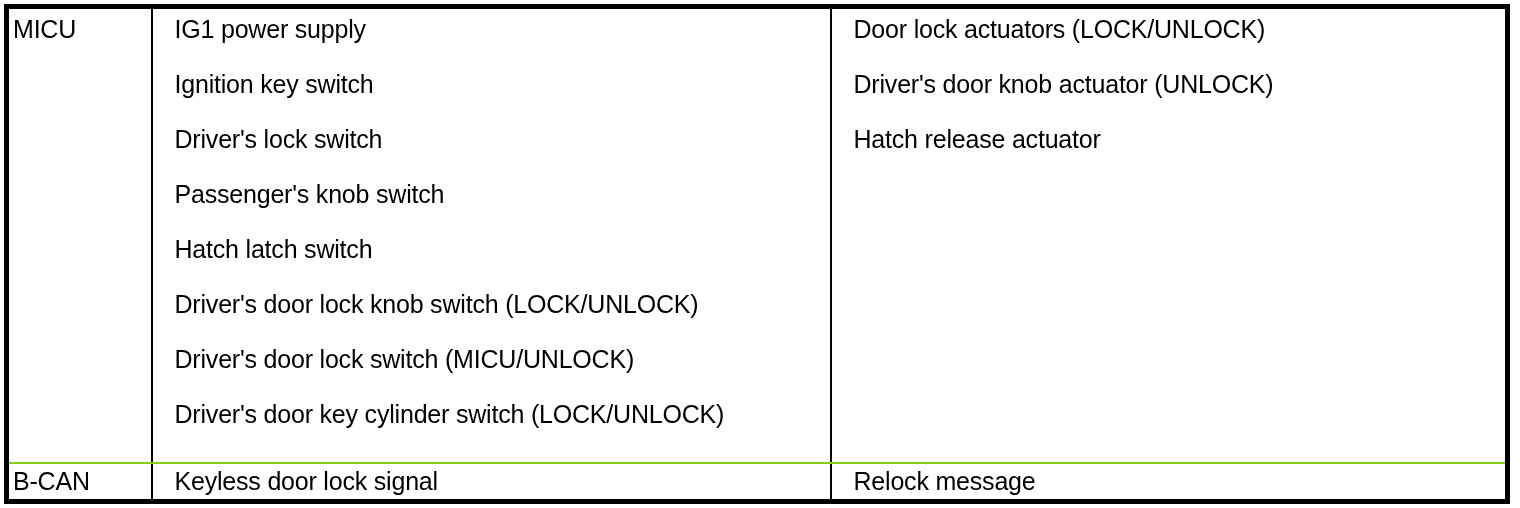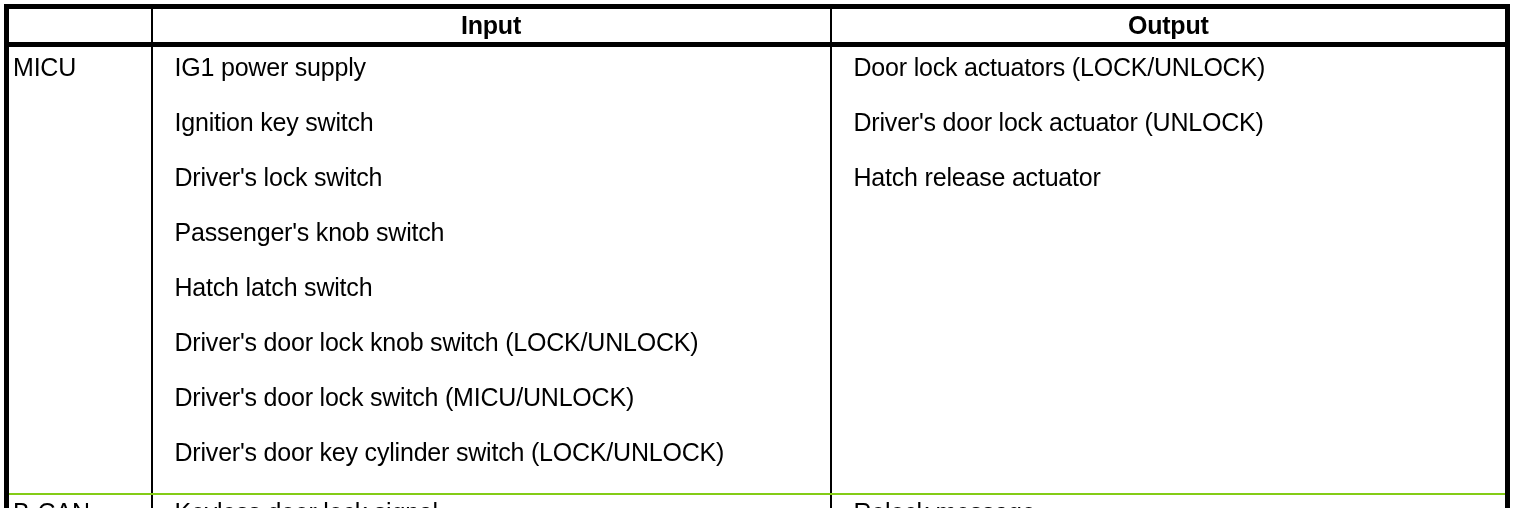--- a/index.html
+++ b/index.html
@@ -119,46 +119,41 @@
 <body>
 
 <div class="table-wrap">
   <table class="spec-table">
     <colgroup>
       <col class="c-sys">
       <col class="c-in">
       <col class="c-out">
     </colgroup>
     <tbody>
-      <tr class="header-row">
-        <th class="sys-head"></th>
-        <th class="in-head">Input</th>
-        <th class="out-head">Output</th>
-      </tr>
 
       <tr class="body-row micu-row">
         <td class="sys-cell">
           <span class="sys-label">MICU</span>
         </td>
         <td class="in-cell">
           <ul class="line-list">
             <li>IG1 power supply</li>
             <li>Ignition key switch</li>
             <li>Driver's lock switch</li>
             <li>Passenger's knob switch</li>
             <li>Hatch latch switch</li>
             <li>Driver's door lock knob switch (LOCK/UNLOCK)</li>
             <li>Driver's door lock switch (MICU/UNLOCK)</li>
             <li>Driver's door key cylinder switch (LOCK/UNLOCK)</li>
           </ul>
         </td>
         <td class="out-cell">
           <ul class="line-list">
             <li>Door lock actuators (LOCK/UNLOCK)</li>
-            <li>Driver's door lock actuator (UNLOCK)</li>
+            <li>Driver's door knob actuator (UNLOCK)</li>
             <li>Hatch release actuator</li>
           </ul>
         </td>
       </tr>
 
       <tr class="body-row bcan-row">
         <td class="sys-cell">
           <span class="sys-label">B-CAN</span>
         </td>
         <td class="in-cell">

